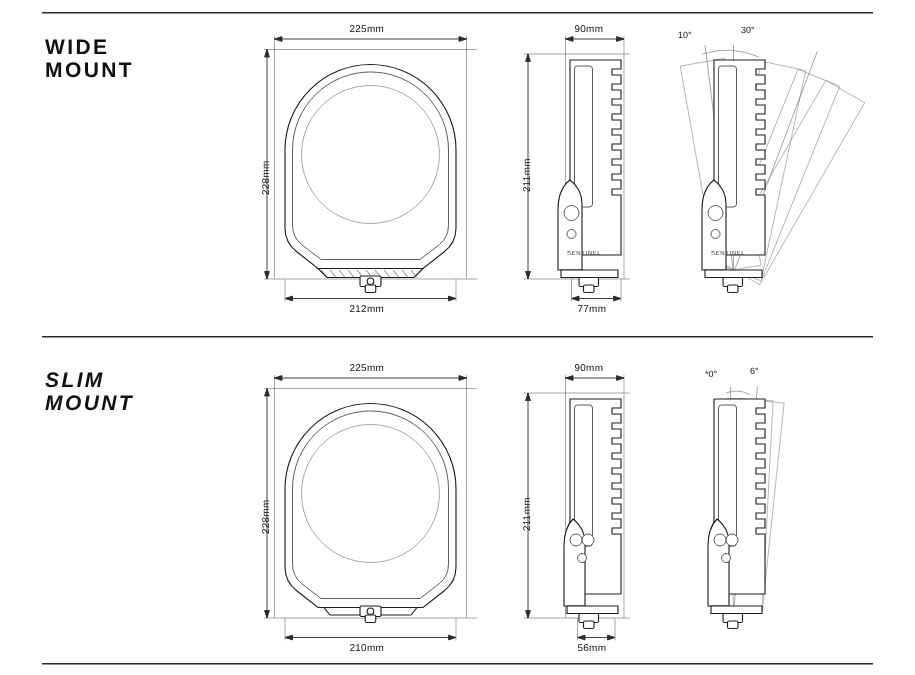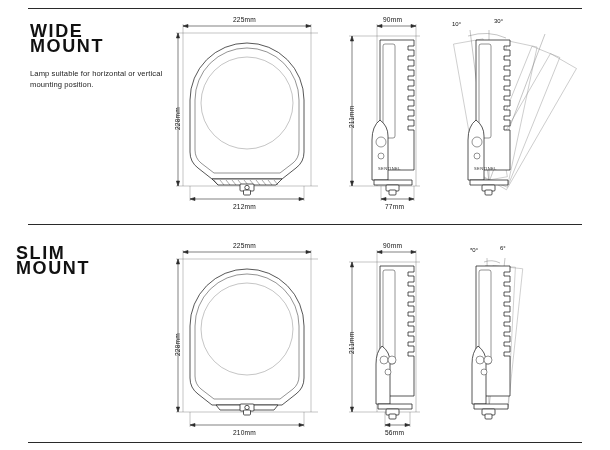--- a/index.html
+++ b/index.html
@@ -11,21 +11,21 @@
   .sheet{position:absolute;inset:0;}
 
   
   .hr{position:absolute;left:28px;right:28px;height:1px;background:#2a2a2a;}
   .hr.top{top:8px;}
   .hr.mid{top:224px;}
   .hr.bot{top:442px;}
 
   
   .title{
-    position:absolute;font-size:18px;font-weight:bold;letter-spacing:1.6px;
+    position:absolute;font-size:14px;font-weight:bold;letter-spacing:1.6px;
     line-height:15px;color:#111;
   }
   .note{
     position:absolute;font-size:7.6px;line-height:11px;color:#222;
     letter-spacing:.1px;width:150px;
   }
 
   
   .dim{
     position:absolute;font-size:6.6px;color:#111;letter-spacing:.2px;
@@ -275,34 +275,33 @@
   </svg>
 
   <div class="hr top"></div>
   <div class="hr mid"></div>
   <div class="hr bot"></div>
 
   <div class="title" style="left:30px;top:24px;">
     <span>WIDE</span><br>
     <span>MOUNT</span>
   </div>
-  <div class="note" style="left:30px;top:68px;">Lamp suitable for horizontal or vertical mounting position.</div>
 
   <div class="dim" style="left:233px;top:16px;">225mm</div>
   <div class="dim vert" style="left:174px;top:130px;">228mm</div>
   <div class="dim" style="left:233px;top:203px;">212mm</div>
 
   <div class="dim" style="left:383px;top:16px;">90mm</div>
   <div class="dim vert" style="left:348px;top:128px;">211mm</div>
   <div class="dim" style="left:385px;top:203px;">77mm</div>
 
   <div class="ang" style="left:452px;top:21px;">10°</div>
   <div class="ang" style="left:494px;top:18px;">30°</div>
 
-  <div class="title" style="left:16px;top:246px;">
+  <div class="title" style="left:30px;top:246px;font-style:italic;">
     <span>SLIM</span><br>
     <span>MOUNT</span>
   </div>
 
   <div class="dim" style="left:233px;top:242px;">225mm</div>
   <div class="dim vert" style="left:174px;top:356px;">228mm</div>
   <div class="dim" style="left:233px;top:429px;">210mm</div>
 
   <div class="dim" style="left:383px;top:242px;">90mm</div>
   <div class="dim vert" style="left:348px;top:354px;">211mm</div>

